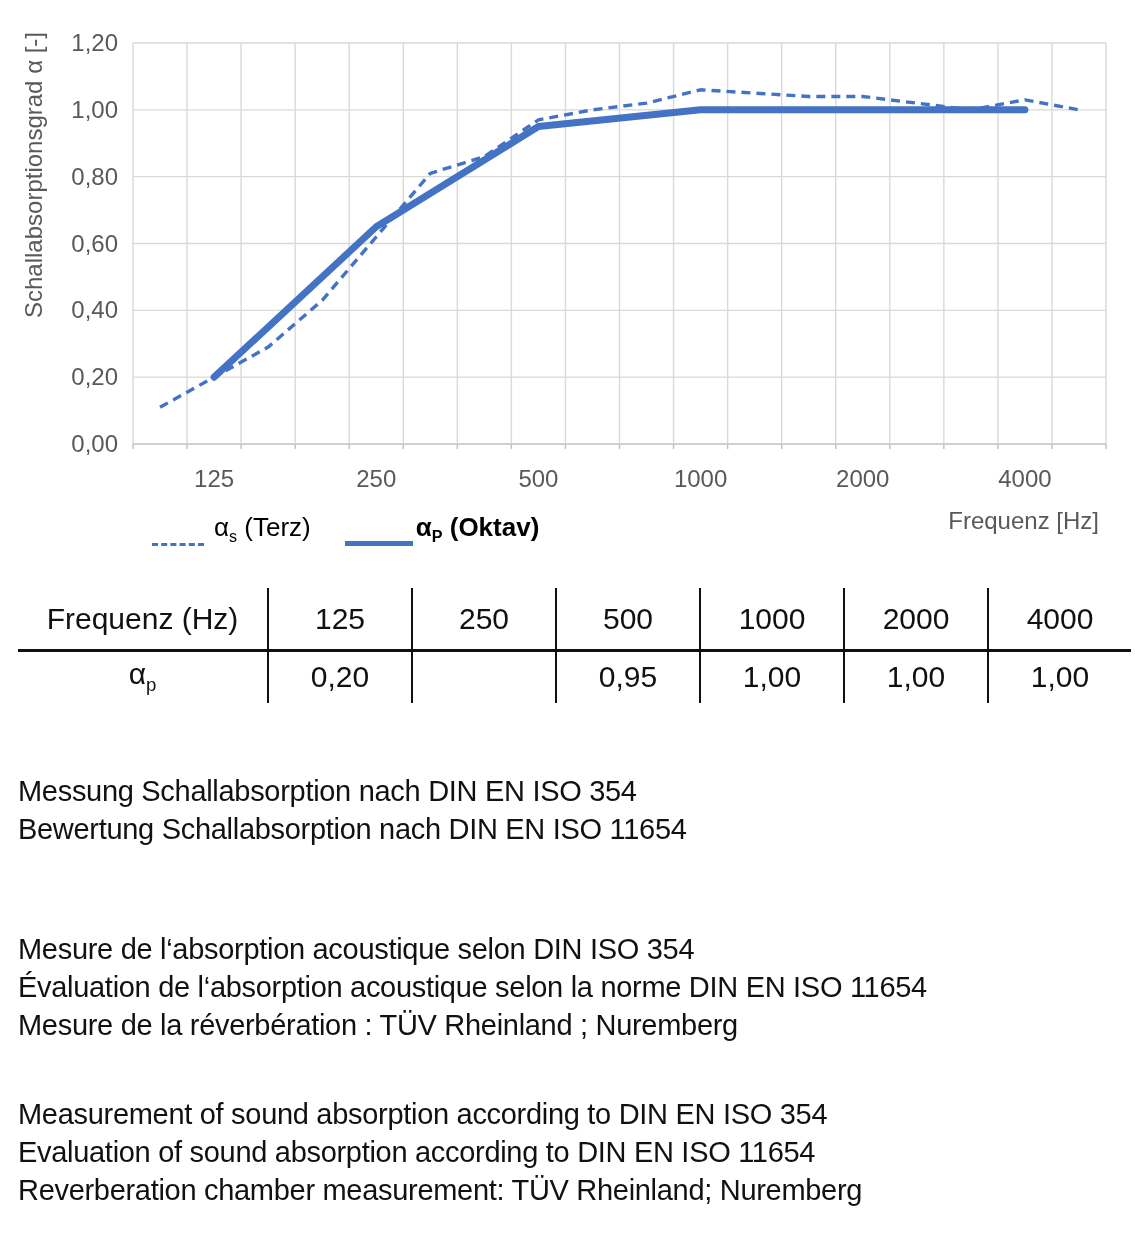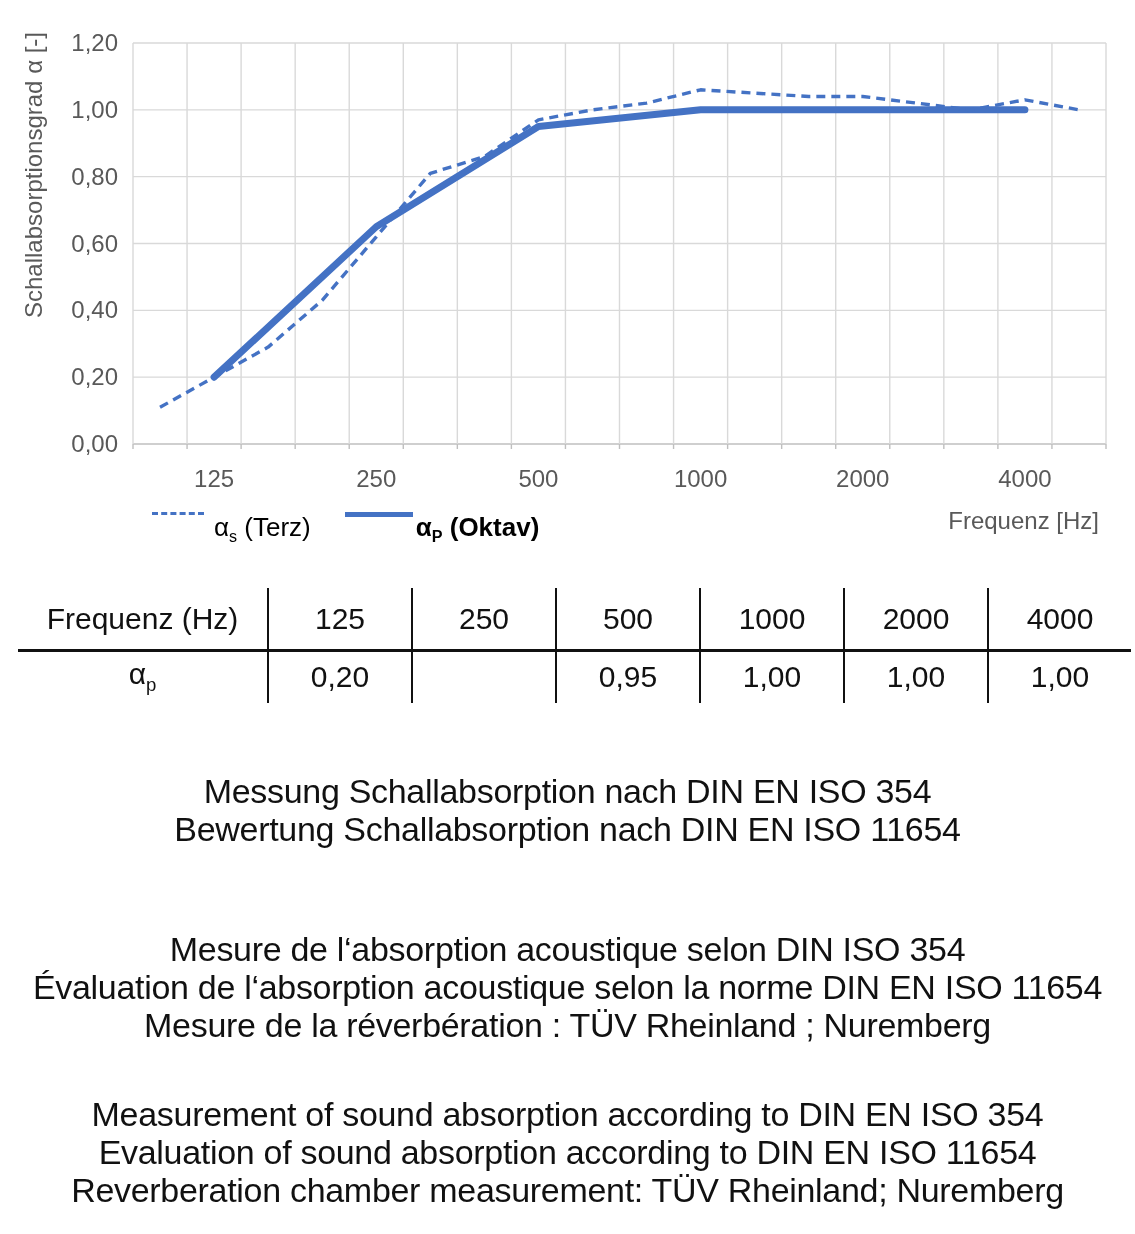--- a/index.html
+++ b/index.html
@@ -5,38 +5,38 @@
   html,body{margin:0;padding:0;background:#fff;}
   body{font-family:"Liberation Sans",sans-serif;color:#111;}
   .page{position:relative;width:1135px;height:1234px;background:#fff;overflow:hidden;}
 
   
   #chart-svg{position:absolute;left:0;top:0;font-family:"Liberation Sans",sans-serif;}
   .y-title{position:absolute;left:34px;top:175px;transform:translate(-50%,-50%) rotate(-90deg);
            font-size:24px;color:#595959;white-space:nowrap;}
   .x-title{position:absolute;top:507px;right:36px;font-size:24px;color:#595959;}
   .legend{position:absolute;left:152px;top:512px;display:flex;align-items:center;font-size:26px;color:#000;}
-  .legend-item{display:flex;align-items:flex-start;}
+  .legend-item{display:flex;align-items:flex-end;}
   .legend-item + .legend-item{margin-left:34px;font-weight:bold;}
   .sample-dashed{width:52px;height:0;border-top:3px dashed #4472C4;margin-right:10px;}
   .sample-solid{width:68px;height:0;border-top:5px solid #4472C4;margin-right:3px;}
   sub{font-size:0.62em;}
 
   
   .acc-table{position:absolute;left:18px;top:588px;display:flex;}
   .col{width:142px;text-align:center;}
   .col-label{width:249px;}
   .col + .col{border-left:2px solid #111;}
   .cell{display:flex;align-items:center;justify-content:center;font-size:30px;}
   .head{height:62px;}
   .val{height:53px;}
   .hrule{position:absolute;left:0;top:61px;width:100%;height:3px;background:#111;}
 
   
-  .notes{position:absolute;right:18px;left:18px;text-align:center;font-size:34px;line-height:38px;
+  .notes{position:absolute;right:18px;left:18px;text-align:left;font-size:29px;line-height:38px;
          color:#111;letter-spacing:-0.3px;}
   .notes p{margin:0;}
   .notes-de{top:772px;}
   .notes-fr{top:930px;}
   .notes-en{top:1095px;}
 </style>
 </head>
 <body>
 
 <div class="page">

